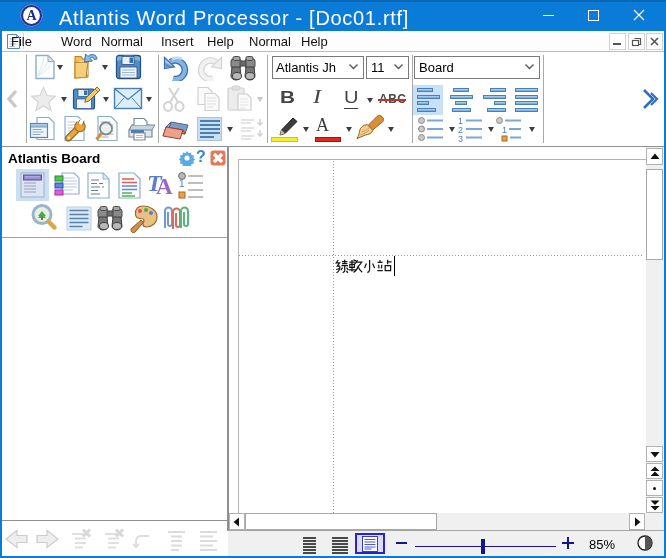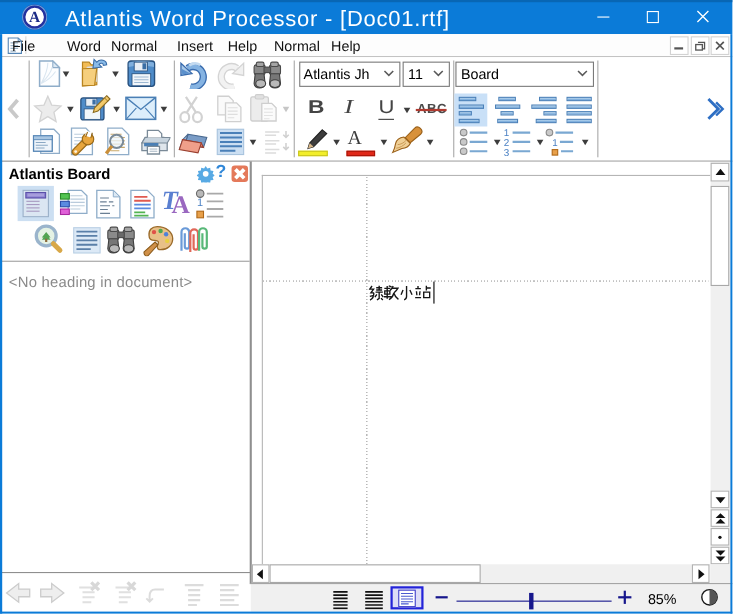--- a/index.html
+++ b/index.html
@@ -347,21 +347,20 @@
  <circle cx="24" cy="10" r="2" fill="#5080d8"></circle>
  <circle cx="25" cy="16" r="2" fill="#e8d040"></circle>
  <path d="M4,26 l10,-9 2.5,2.5 -9,10 c-2,1.5 -4,-1.5 -3.5,-3.5 z" fill="#d09048" stroke="#8a5a1a" stroke-width="1"></path>
 </svg>
 <svg class="a" style="left:160px;top:204px" width="30" height="28" viewBox="0 0 30 28">
  <path d="M5,24 V7 a3.5,3.5 0 0 1 7,0 v13 a2,2 0 0 1 -4,0 V8" fill="none" stroke="#6a9ad8" stroke-width="2"></path>
  <path d="M13,25 V8 a3.5,3.5 0 0 1 7,0 v13 a2,2 0 0 1 -4,0 V9" fill="none" stroke="#e06858" stroke-width="2"></path>
  <path d="M21,24 V7 a3.5,3.5 0 0 1 7,0 v13 a2,2 0 0 1 -4,0 V8" fill="none" stroke="#58b878" stroke-width="2"></path>
 </svg>
 <div class="a" style="left:0;top:237px;width:227px;height:1px;background:#a0a0a0"></div>
-<div class="a" style="left:8px;top:249px;font-size:13.5px;letter-spacing:0.2px;color:#8a8a8a">&lt;No heading in document&gt;</div>
 
 <div class="a" style="left:0;top:520px;width:228px;height:1px;background:#8f8f8f"></div>
 <svg class="a" style="left:0px;top:527px" width="228" height="27" viewBox="0 0 228 27">
  <g fill="#eeeeee" stroke="#cccccc" stroke-width="1.2">
   <path d="M17,3.5 v5 h10 v7 h-10 v5 l-11,-8.5 z"></path>
   <path d="M47,3.5 v5 h-10 v7 h10 v5 l11,-8.5 z"></path>
  </g>
  <g stroke="#e0e0e0" stroke-width="1.8" fill="none">
   <path d="M72,7 h16 M75,11.5 h11 M75,16 h11 M75,20.5 h8"></path>
   <path d="M105,7 h16 M108,11.5 h11 M108,16 h11 M108,20.5 h8"></path>

